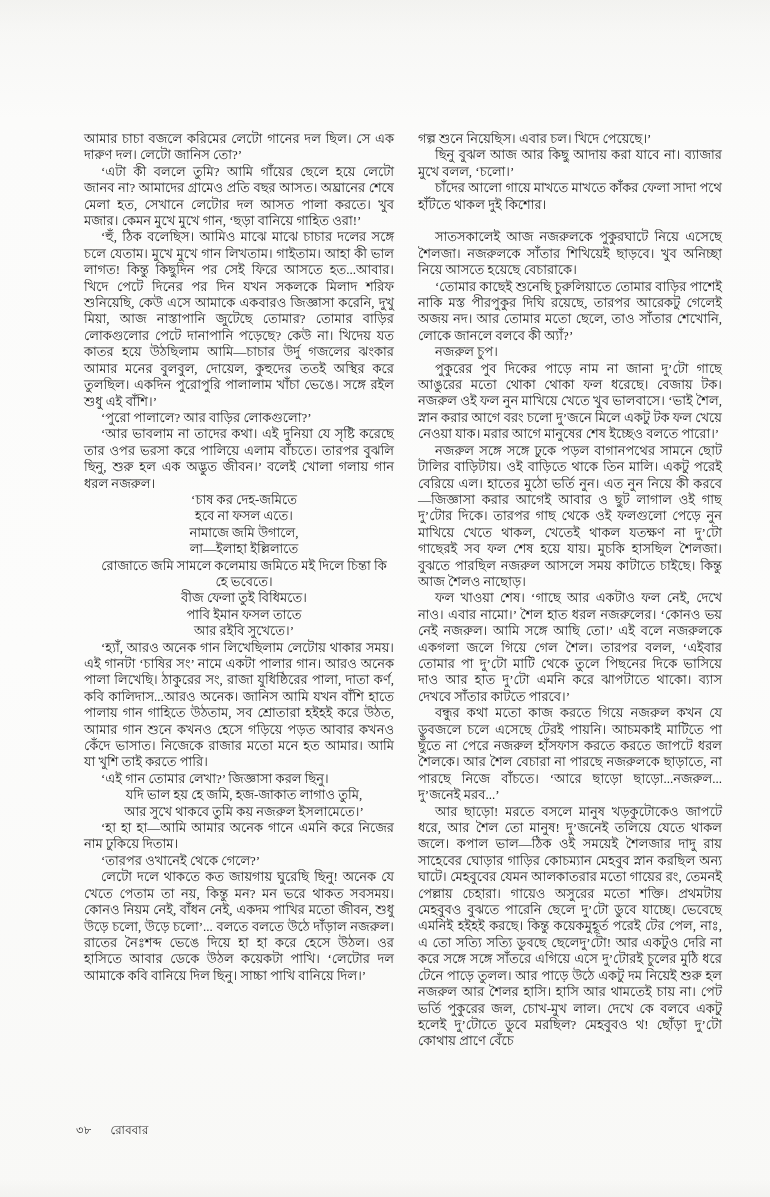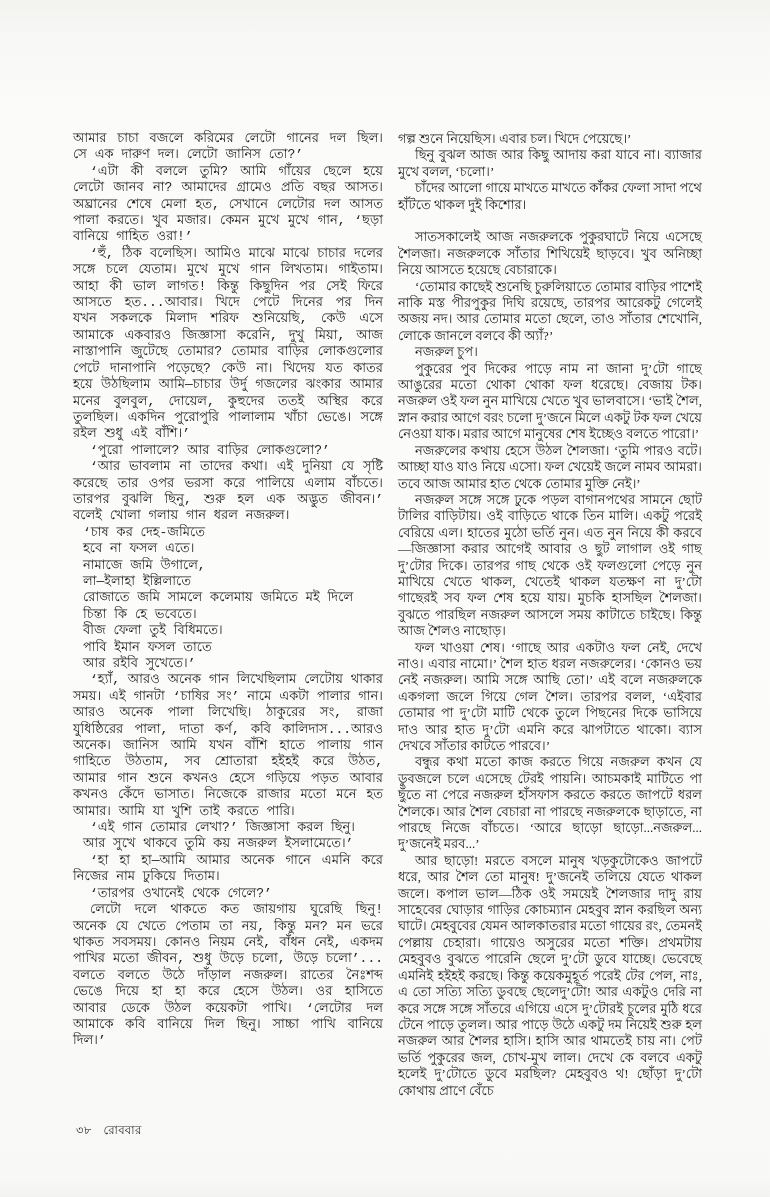--- a/index.html
+++ b/index.html
@@ -35,47 +35,47 @@
   }
   .column {
     position: absolute;
     top: 131px;
     width: 310px;
     font-size: 13px;
     line-height: 16.4px;
     text-align: justify;
     letter-spacing: 0;
   }
-  .column.left  { left: 73px; font-family: Liberation Mono, monospace;  }
-  .column.right { left: 398px; width: 304px; }
+  .column.left  { left: 84px;  }
+  .column.right { left: 418px; width: 304px; }
   p.para {
     margin: 0;
     text-indent: 17px;
   }
   p.para.flush {
     text-indent: 0;
   }
   p.verse {
     margin: 0;
     padding-left: 10px;
-    text-align: left;
+    text-align: center;
     text-indent: 0;
   }
   .section-break {
     height: 16.4px;
   }
   .footer {
     position: absolute;
     left: 76px;
     top: 1122px;
     font-size: 11.5px;
     color: #2a2a2a;
     letter-spacing: .3px;
     display: flex;
-    gap: 12px;
+    gap: 19px;
     align-items: baseline;
   }
 </style>
 </head>
 <body>
 
 <div class="page">
   <div class="scan-edge-top"></div>
   <div class="scan-edge-bottom"></div>
 
@@ -88,36 +88,36 @@
     <p class="verse">‘চাষ কর দেহ-জমিতে</p>
     <p class="verse">হবে না ফসল এতে।</p>
     <p class="verse">নামাজে জমি উগালে,</p>
     <p class="verse">লা—ইলাহা ইল্লিলাতে</p>
     <p class="verse">রোজাতে জমি সামলে কলেমায় জমিতে মই দিলে চিন্তা কি হে ভবেতে।</p>
     <p class="verse">বীজ ফেলা তুই বিধিমতে।</p>
     <p class="verse">পাবি ইমান ফসল তাতে</p>
     <p class="verse">আর রইবি সুখেতে।’</p>
     <p class="para">‘হ্যাঁ, আরও অনেক গান লিখেছিলাম লেটোয় থাকার সময়। এই গানটা ‘চাষির সং’ নামে একটা পালার গান। আরও অনেক পালা লিখেছি। ঠাকুরের সং, রাজা যুধিষ্ঠিরের পালা, দাতা কর্ণ, কবি কালিদাস...আরও অনেক। জানিস আমি যখন বাঁশি হাতে পালায় গান গাহিতে উঠতাম, সব শ্রোতারা হইহই করে উঠত, আমার গান শুনে কখনও হেসে গড়িয়ে পড়ত আবার কখনও কেঁদে ভাসাত। নিজেকে রাজার মতো মনে হত আমার। আমি যা খুশি তাই করতে পারি।</p>
     <p class="para">‘এই গান তোমার লেখা?’ জিজ্ঞাসা করল ছিনু।</p>
+    <p class="verse">যদি ভাল হয় হে জমি, হজ-জাকাত লাগাও তুমি,</p>
     <p class="verse">আর সুখে থাকবে তুমি কয় নজরুল ইসলামেতে।’</p>
     <p class="para">‘হা হা হা—আমি আমার অনেক গানে এমনি করে নিজের নাম ঢুকিয়ে দিতাম।</p>
     <p class="para">‘তারপর ওখানেই থেকে গেলে?’</p>
     <p class="para">লেটো দলে থাকতে কত জায়গায় ঘুরেছি ছিনু! অনেক যে খেতে পেতাম তা নয়, কিন্তু মন? মন ভরে থাকত সবসময়। কোনও নিয়ম নেই, বাঁধন নেই, একদম পাখির মতো জীবন, শুধু উড়ে চলো, উড়ে চলো’... বলতে বলতে উঠে দাঁড়াল নজরুল। রাতের নৈঃশব্দ ভেঙে দিয়ে হা হা করে হেসে উঠল। ওর হাসিতে আবার ডেকে উঠল কয়েকটা পাখি। ‘লেটোর দল আমাকে কবি বানিয়ে দিল ছিনু। সাচ্চা পাখি বানিয়ে দিল।’</p>
   </div>
 
   <div class="column right">
     <p class="para flush">গল্প শুনে নিয়েছিস। এবার চল। খিদে পেয়েছে।’</p>
     <p class="para">ছিনু বুঝল আজ আর কিছু আদায় করা যাবে না। ব্যাজার মুখে বলল, ‘চলো।’</p>
     <p class="para">চাঁদের আলো গায়ে মাখতে মাখতে কাঁকর ফেলা সাদা পথে হাঁটতে থাকল দুই কিশোর।</p>
     <div class="section-break"></div>
     <p class="para">সাতসকালেই আজ নজরুলকে পুকুরঘাটে নিয়ে এসেছে শৈলজা। নজরুলকে সাঁতার শিখিয়েই ছাড়বে। খুব অনিচ্ছা নিয়ে আসতে হয়েছে বেচারাকে।</p>
     <p class="para">‘তোমার কাছেই শুনেছি চুরুলিয়াতে তোমার বাড়ির পাশেই নাকি মস্ত পীরপুকুর দিঘি রয়েছে, তারপর আরেকটু গেলেই অজয় নদ। আর তোমার মতো ছেলে, তাও সাঁতার শেখোনি, লোকে জানলে বলবে কী অ্যাঁ?’</p>
     <p class="para">নজরুল চুপ।</p>
     <p class="para">পুকুরের পুব দিকের পাড়ে নাম না জানা দু’টো গাছে আঙুরের মতো থোকা থোকা ফল ধরেছে। বেজায় টক। নজরুল ওই ফল নুন মাখিয়ে খেতে খুব ভালবাসে। ‘ভাই শৈল, স্নান করার আগে বরং চলো দু’জনে মিলে একটু টক ফল খেয়ে নেওয়া যাক। মরার আগে মানুষের শেষ ইচ্ছেও বলতে পারো।’</p>
-    <p class="para">নজরুলের কথায় হেসে উঠল শৈলজা। ‘তুমি পারও বটে। আচ্ছা যাও যাও নিয়ে এসো। ফল খেয়েই জলে নামব আমরা। তবে আজ আমার হাত থেকে তোমার মুক্তি নেই।’</p>
     <p class="para">নজরুল সঙ্গে সঙ্গে ঢুকে পড়ল বাগানপথের সামনে ছোট টালির বাড়িটায়। ওই বাড়িতে থাকে তিন মালি। একটু পরেই বেরিয়ে এল। হাতের মুঠো ভর্তি নুন। এত নুন নিয়ে কী করবে—জিজ্ঞাসা করার আগেই আবার ও ছুট লাগাল ওই গাছ দু’টোর দিকে। তারপর গাছ থেকে ওই ফলগুলো পেড়ে নুন মাখিয়ে খেতে থাকল, খেতেই থাকল যতক্ষণ না দু’টো গাছেরই সব ফল শেষ হয়ে যায়। মুচকি হাসছিল শৈলজা। বুঝতে পারছিল নজরুল আসলে সময় কাটাতে চাইছে। কিন্তু আজ শৈলও নাছোড়।</p>
     <p class="para">ফল খাওয়া শেষ। ‘গাছে আর একটাও ফল নেই, দেখে নাও। এবার নামো।’ শৈল হাত ধরল নজরুলের। ‘কোনও ভয় নেই নজরুল। আমি সঙ্গে আছি তো।’ এই বলে নজরুলকে একগলা জলে গিয়ে গেল শৈল। তারপর বলল, ‘এইবার তোমার পা দু’টো মাটি থেকে তুলে পিছনের দিকে ভাসিয়ে দাও আর হাত দু’টো এমনি করে ঝাপটাতে থাকো। ব্যাস দেখবে সাঁতার কাটতে পারবে।’</p>
     <p class="para">বন্ধুর কথা মতো কাজ করতে গিয়ে নজরুল কখন যে ডুবজলে চলে এসেছে টেরই পায়নি। আচমকাই মাটিতে পা ছুঁতে না পেরে নজরুল হাঁসফাস করতে করতে জাপটে ধরল শৈলকে। আর শৈল বেচারা না পারছে নজরুলকে ছাড়াতে, না পারছে নিজে বাঁচতে। ‘আরে ছাড়ো ছাড়ো...নজরুল... দু’জনেই মরব...’</p>
     <p class="para">আর ছাড়ো! মরতে বসলে মানুষ খড়কুটোকেও জাপটে ধরে, আর শৈল তো মানুষ! দু’জনেই তলিয়ে যেতে থাকল জলে। কপাল ভাল—ঠিক ওই সময়েই শৈলজার দাদু রায় সাহেবের ঘোড়ার গাড়ির কোচম্যান মেহবুব স্নান করছিল অন্য ঘাটে। মেহবুবের যেমন আলকাতরার মতো গায়ের রং, তেমনই পেল্লায় চেহারা। গায়েও অসুরের মতো শক্তি। প্রথমটায় মেহবুবও বুঝতে পারেনি ছেলে দু’টো ডুবে যাচ্ছে। ভেবেছে এমনিই হইহই করছে। কিন্তু কয়েকমুহূর্ত পরেই টের পেল, নাঃ, এ তো সত্যি সত্যি ডুবছে ছেলেদু’টো! আর একটুও দেরি না করে সঙ্গে সঙ্গে সাঁতরে এগিয়ে এসে দু’টোরই চুলের মুঠি ধরে টেনে পাড়ে তুলল। আর পাড়ে উঠে একটু দম নিয়েই শুরু হল নজরুল আর শৈলর হাসি। হাসি আর থামতেই চায় না। পেট ভর্তি পুকুরের জল, চোখ-মুখ লাল। দেখে কে বলবে একটু হলেই দু’টোতে ডুবে মরছিল? মেহবুবও থ! ছোঁড়া দু’টো কোথায় প্রাণে বেঁচে</p>
   </div>
 
   <div class="footer">
     <span>৩৮</span>
     <span>রোববার</span>
   </div>

